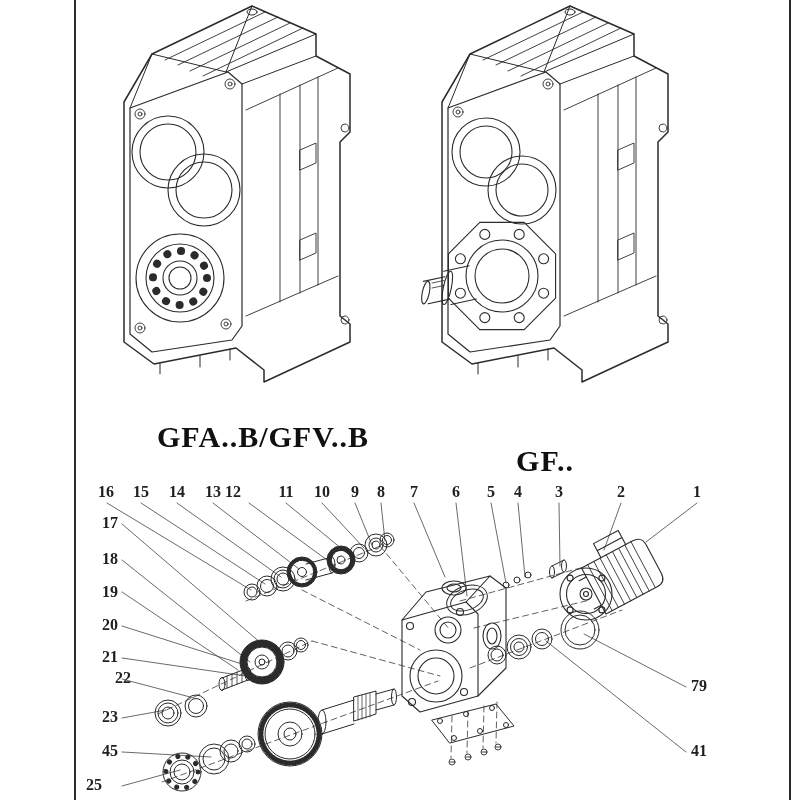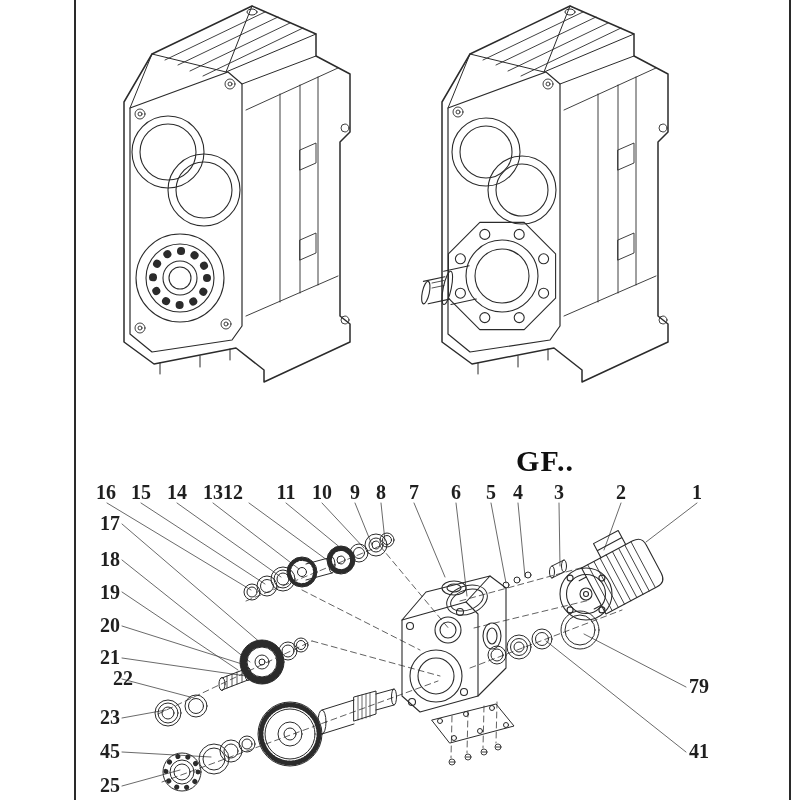--- a/index.html
+++ b/index.html
@@ -12,21 +12,21 @@
   .edge-rule.right{left:789px;}
   .art{position:absolute;left:0;top:0;width:800px;height:800px;}
   .model-label{
     position:absolute;font-weight:bold;font-size:30px;letter-spacing:1px;
     color:#101010;text-align:center;white-space:nowrap;
     transform:translateX(-50%);
   }
   .model-label.left{left:263px;top:420px;}
   .model-label.right{left:545px;top:444px;}
   .co{
-    position:absolute;font-size:20px;font-weight:bold;color:#1f1f1f;
+    position:absolute;font-size:16px;font-weight:bold;color:#1f1f1f;
     transform:translate(-50%,-50%);line-height:1;
   }
 </style>
 </head>
 <body>
 
 <div class="page">
 
   <div class="edge-rule left"></div>
   <div class="edge-rule right"></div>
@@ -306,20 +306,21 @@
           <circle cx="484" cy="752" r="3"></circle>
             <path d="M482,752 L486,752"></path>
           <circle cx="498" cy="747" r="3"></circle>
             <path d="M496,747 L500,747"></path>
         </g>
       </g>
 
     </g>
   </svg>
 
+  <div class="model-label left">GFA..B/GFV..B</div>
   <div class="model-label right">GF..</div>
 
   <div>
     <span class="co" style="left:106px;top:492px">16</span>
     <span class="co" style="left:141px;top:492px">15</span>
     <span class="co" style="left:177px;top:492px">14</span>
     <span class="co" style="left:213px;top:492px">13</span>
     <span class="co" style="left:233px;top:492px">12</span>
     <span class="co" style="left:286px;top:492px">11</span>
     <span class="co" style="left:322px;top:492px">10</span>
@@ -334,19 +335,19 @@
     <span class="co" style="left:697px;top:492px">1</span>
 
     <span class="co" style="left:110px;top:523px">17</span>
     <span class="co" style="left:110px;top:559px">18</span>
     <span class="co" style="left:110px;top:592px">19</span>
     <span class="co" style="left:110px;top:625px">20</span>
     <span class="co" style="left:110px;top:657px">21</span>
     <span class="co" style="left:123px;top:678px">22</span>
     <span class="co" style="left:110px;top:717px">23</span>
     <span class="co" style="left:110px;top:751px">45</span>
-    <span class="co" style="left:110px;top:785px">25</span>
+    <span class="co" style="left:94px;top:785px">25</span>
 
     <span class="co" style="left:699px;top:686px">79</span>
     <span class="co" style="left:699px;top:751px">41</span>
   </div>
 
 </div>
 
 </body></html>

